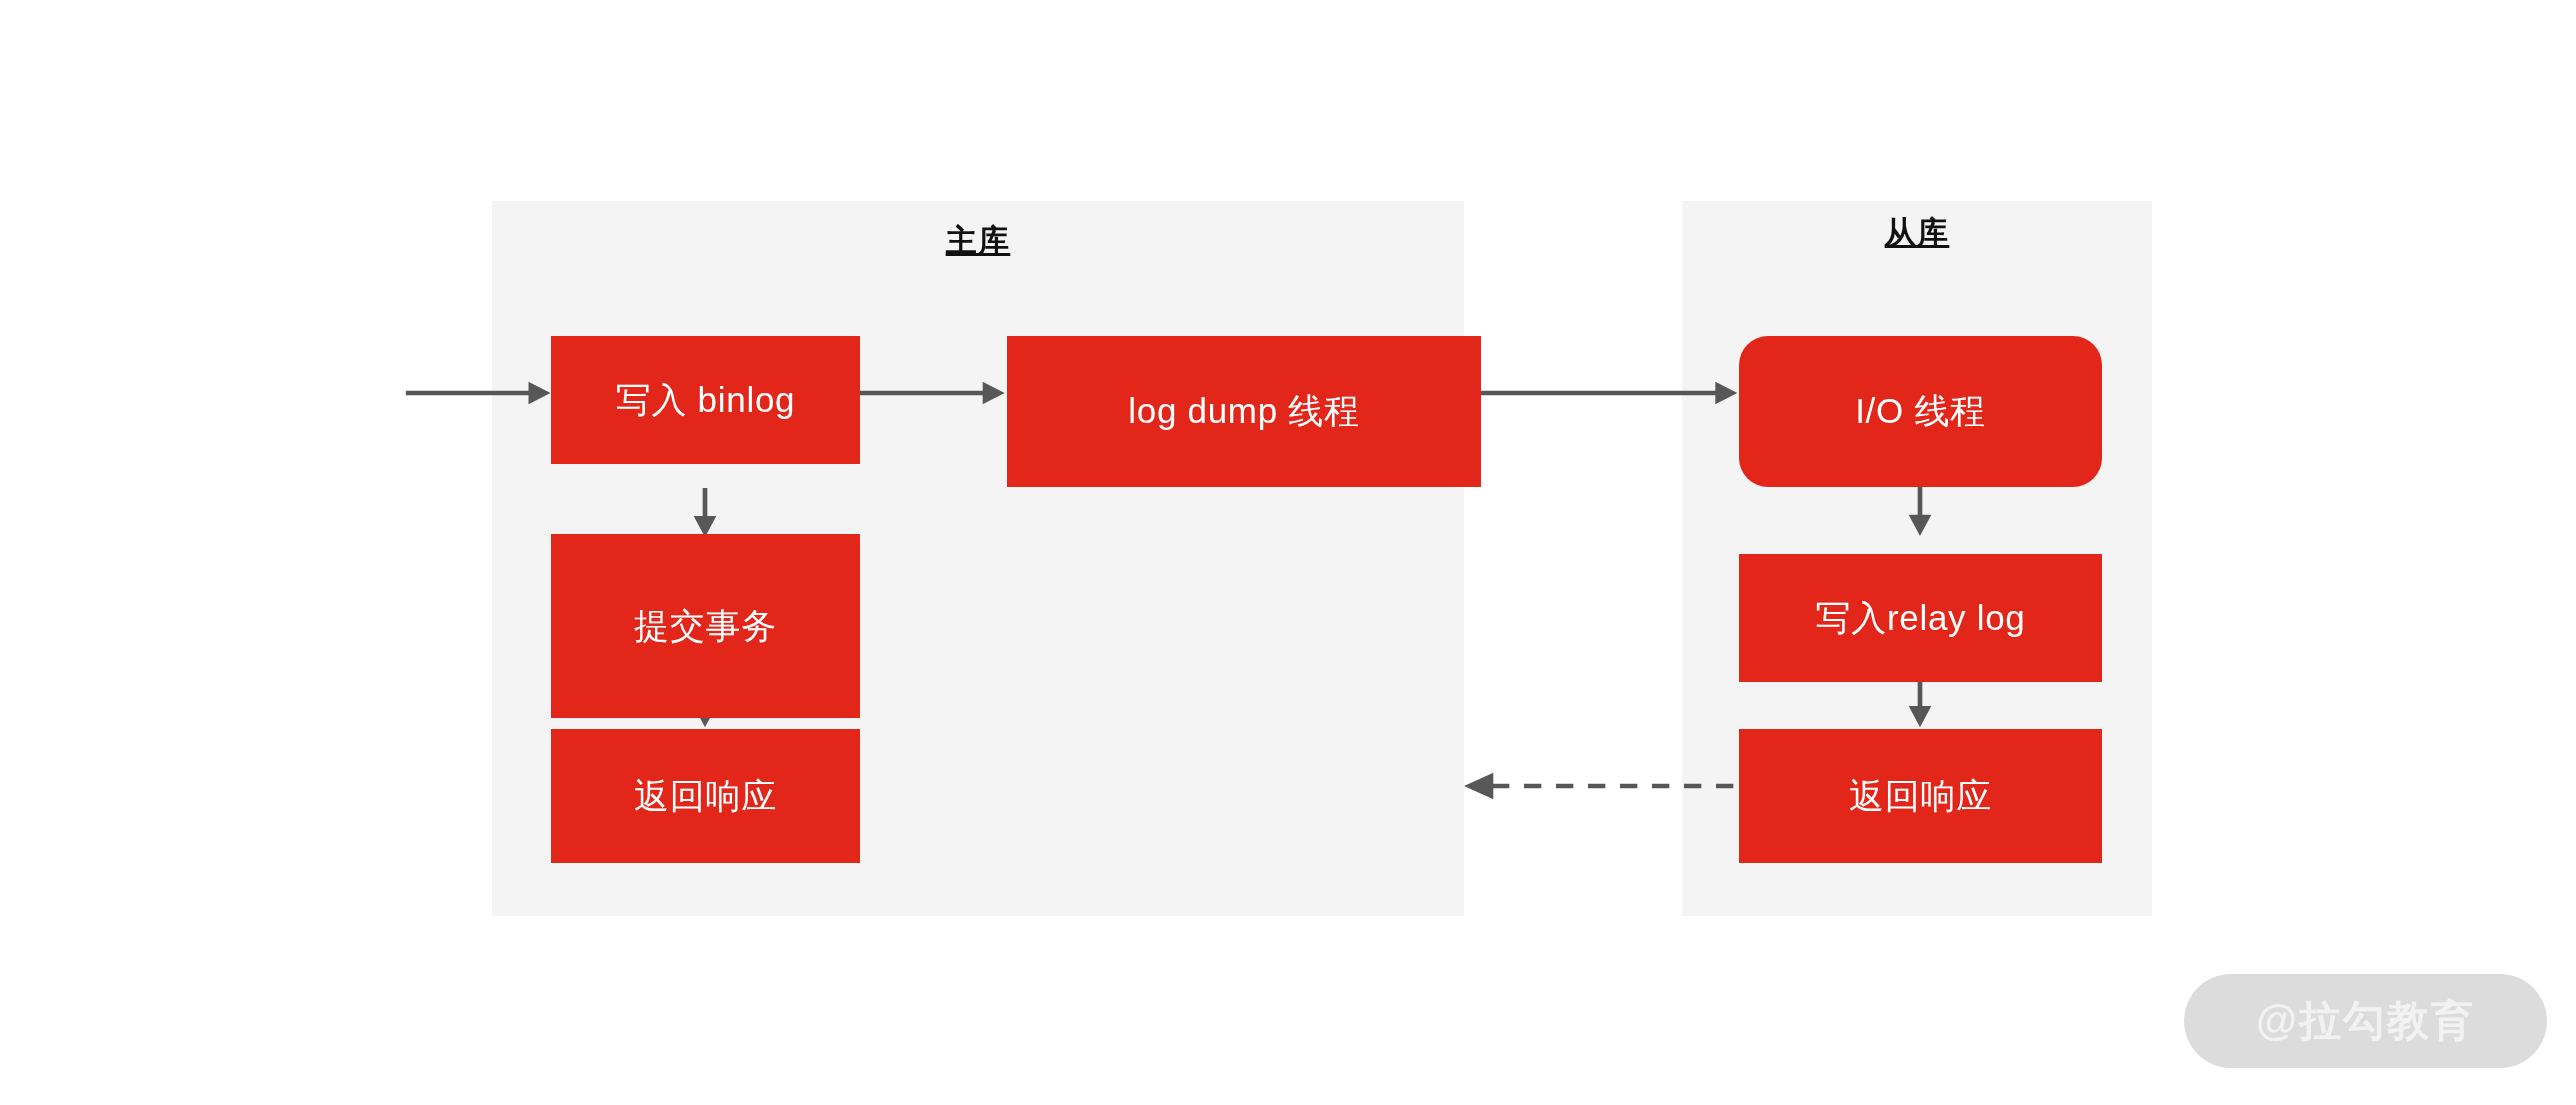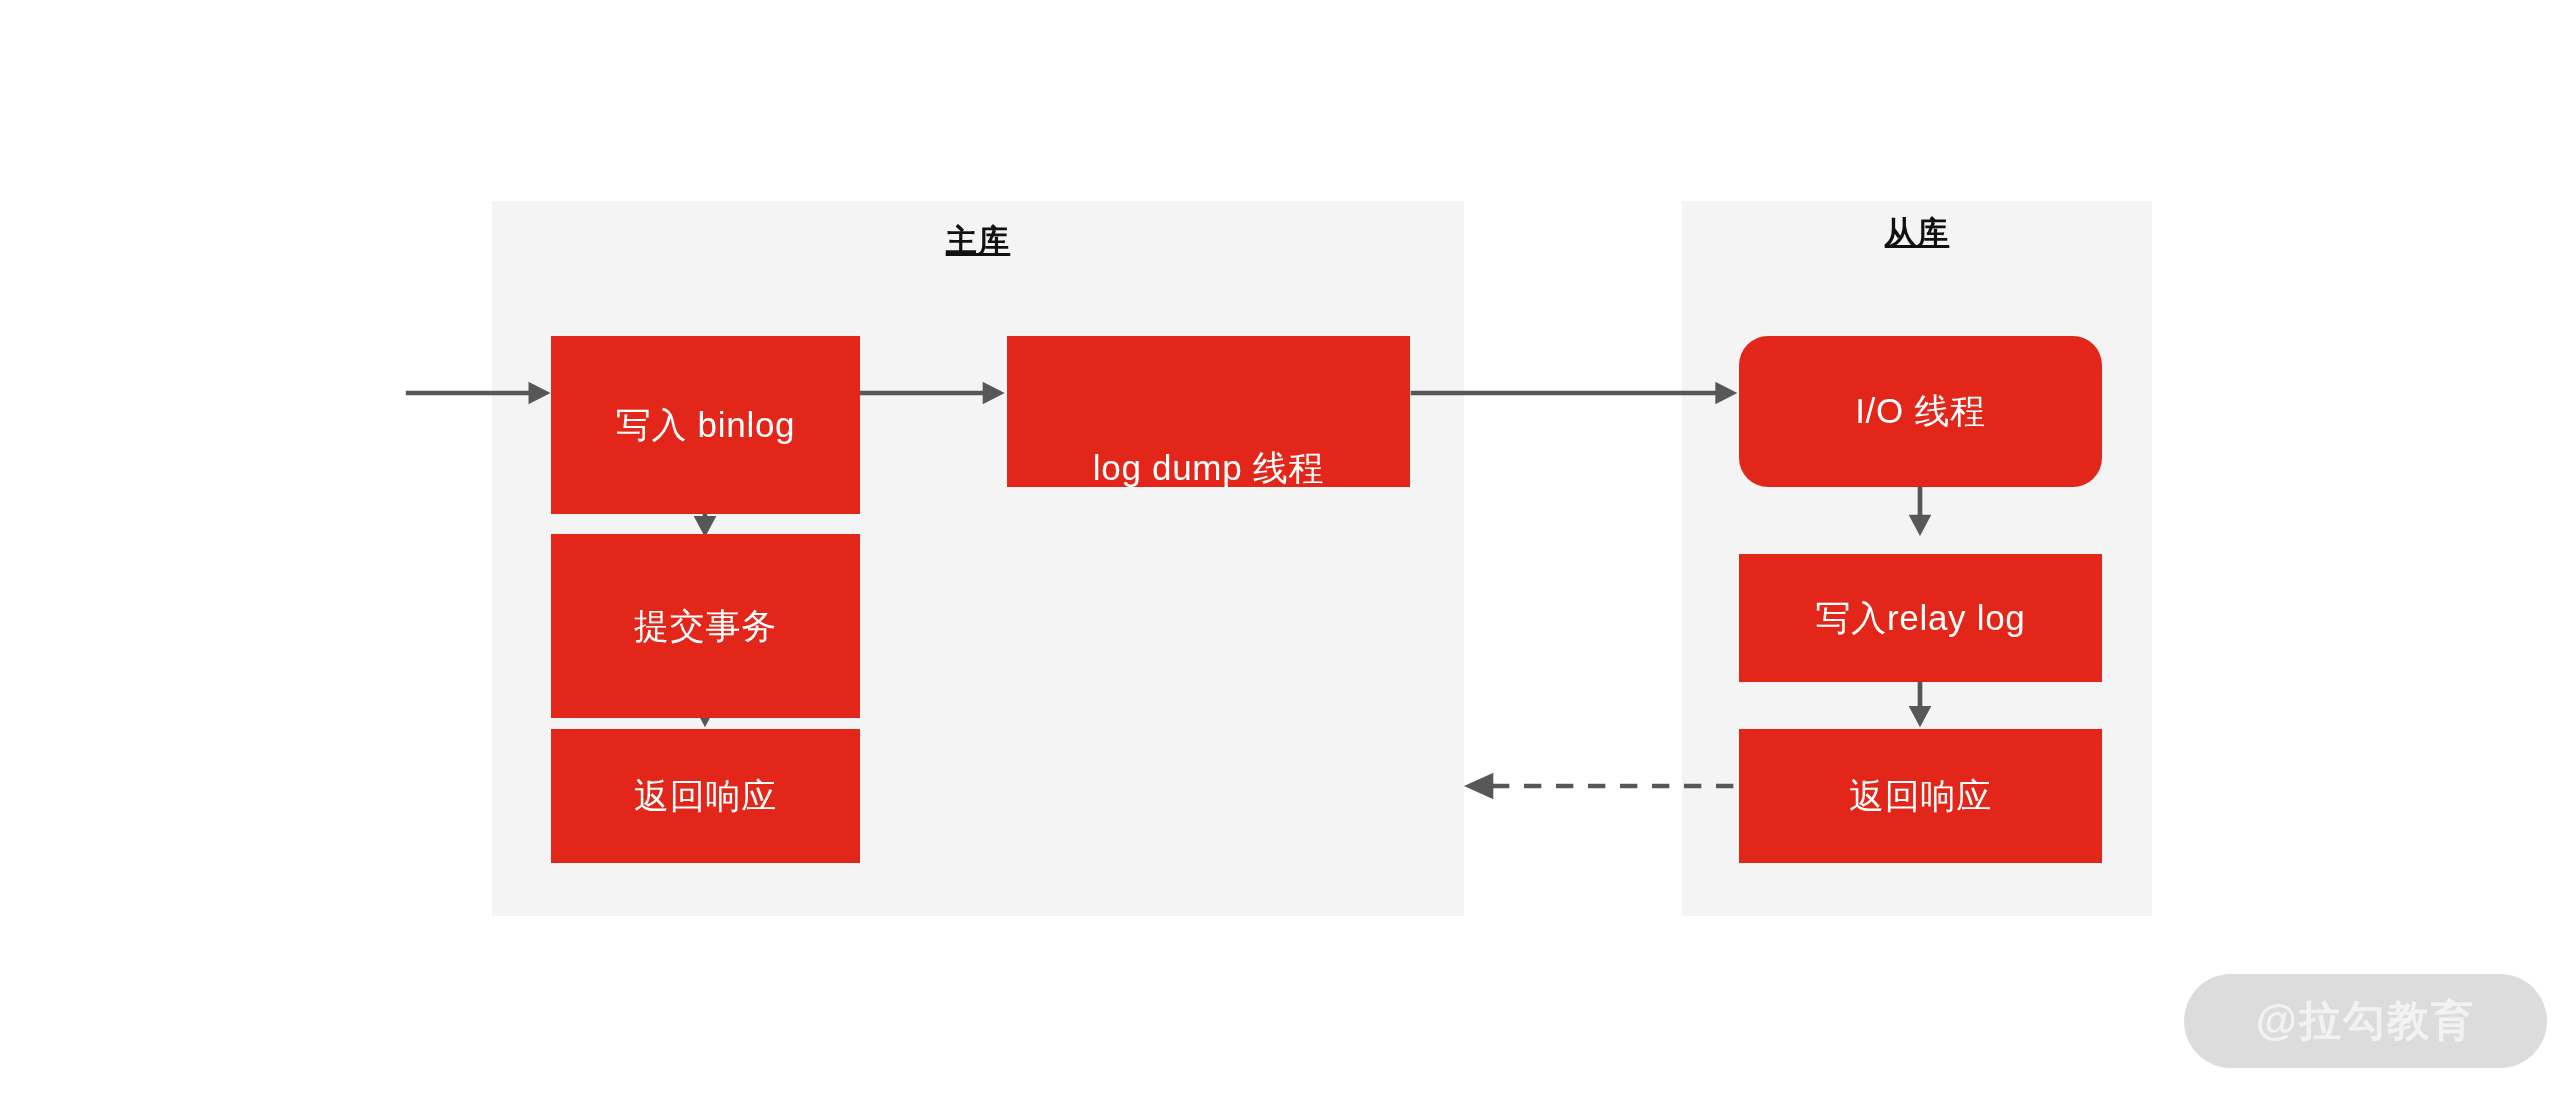--- a/index.html
+++ b/index.html
@@ -127,33 +127,33 @@
     </svg>
   </div>
 
   <div class="conn" style="left:1451px;top:766px;width:302px;height:40px;">
     <svg width="302" height="40" viewBox="0 0 450 60">
       <line x1="60" y1="30" x2="448" y2="30" stroke="#575757" stroke-width="7" stroke-dasharray="26 22"></line>
       <polygon points="18,30 62,10 62,50" fill="#575757"></polygon>
     </svg>
   </div>
 
-  <div class="node" style="left:551px;top:336px;width:309px;height:178px;">
+  <div class="node" style="left:551px;top:336px;width:309px;height:128px;">
     <span>写入 binlog</span>
   </div>
 
   <div class="node" style="left:551px;top:534px;width:309px;height:184px;">
     <span>提交事务</span>
   </div>
 
   <div class="node" style="left:551px;top:729px;width:309px;height:134px;">
     <span>返回响应</span>
   </div>
 
-  <div class="node" style="left:1007px;top:336px;width:403px;height:151px;align-items:flex-end;">
+  <div class="node" style="left:1007px;top:336px;width:474px;height:151px;">
     <span>log dump 线程</span>
   </div>
 
   <div class="node" style="left:1739px;top:336px;width:363px;height:151px;border-radius:29px;">
     <span>I/O 线程</span>
   </div>
 
   <div class="node" style="left:1739px;top:554px;width:363px;height:128px;">
     <span>写入relay log</span>
   </div>

